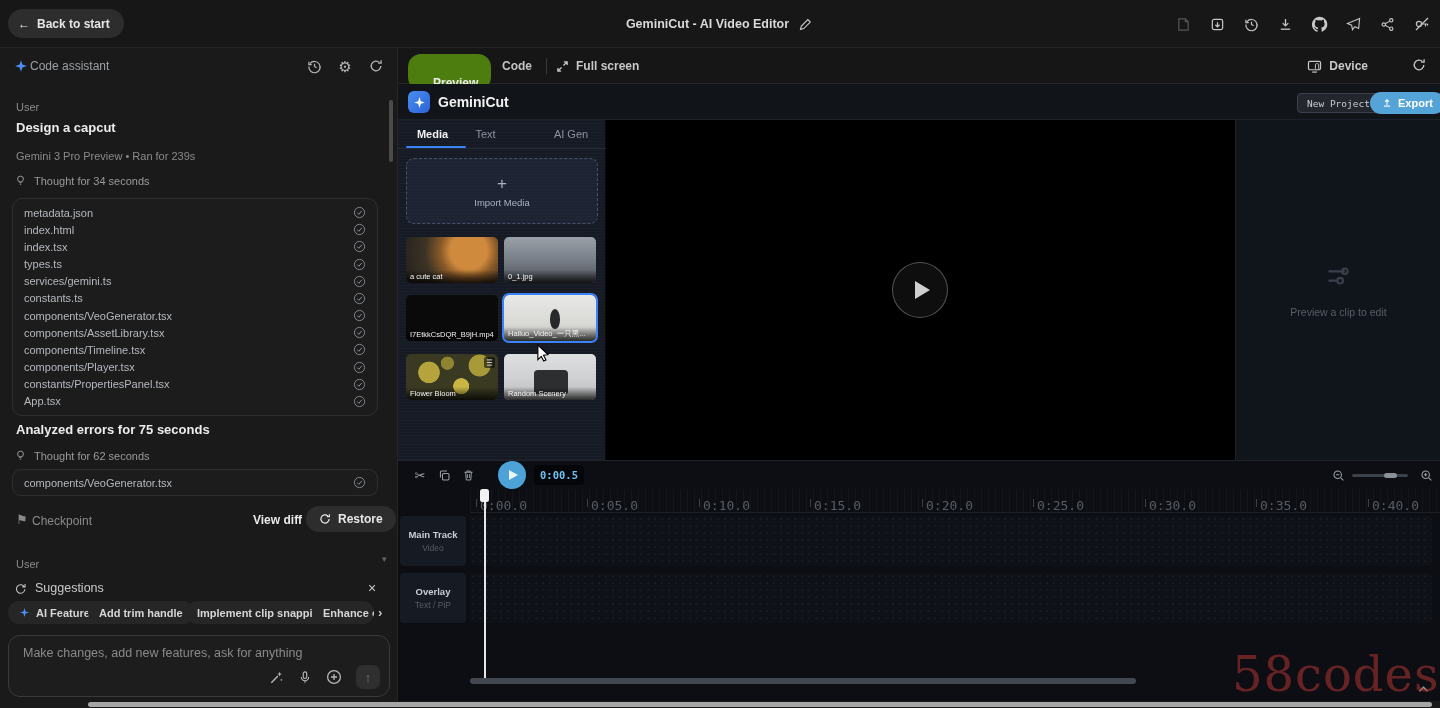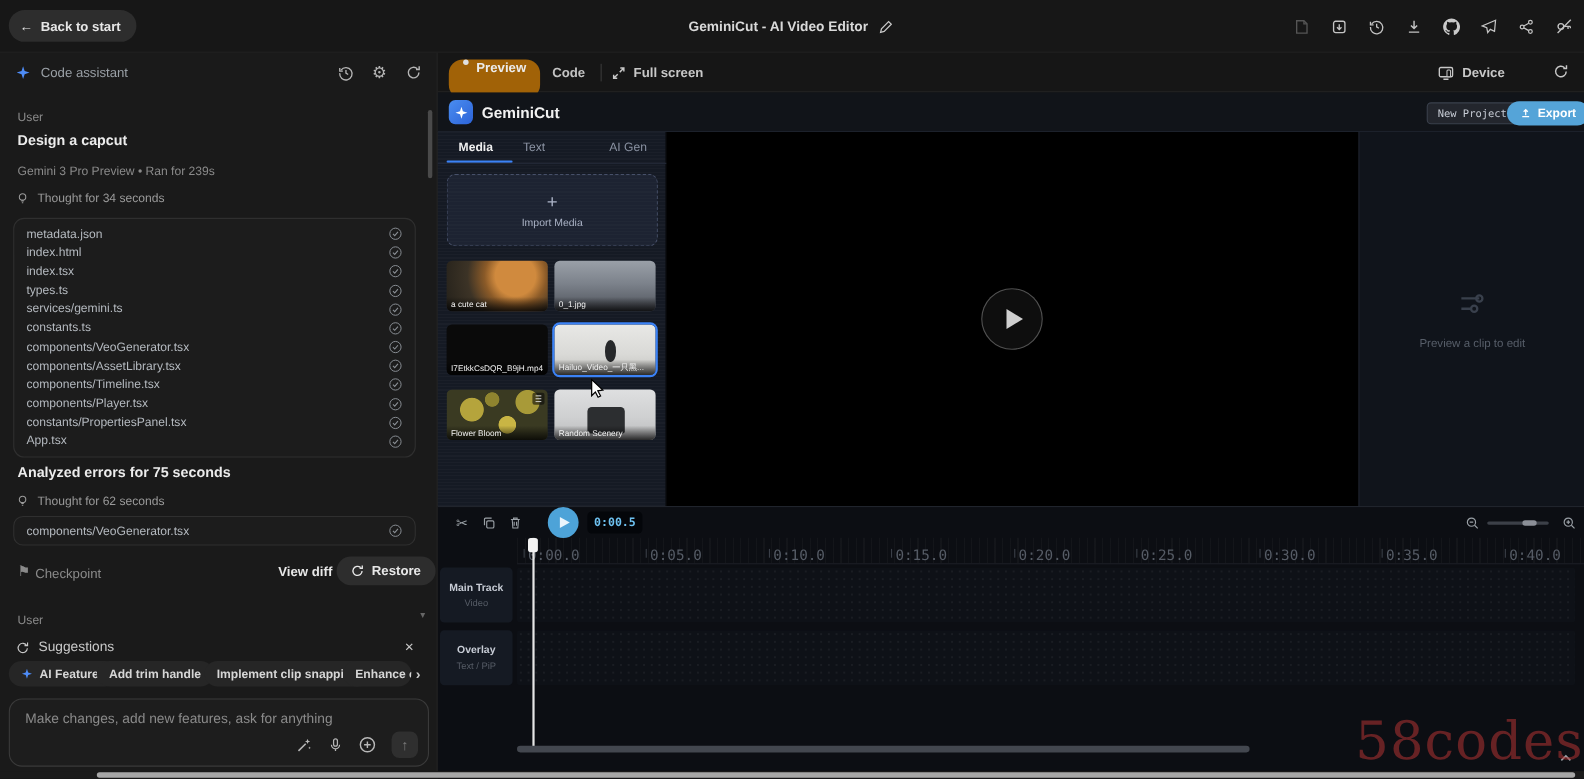--- a/index.html
+++ b/index.html
@@ -13,21 +13,21 @@
   .topbar{left:0;top:0;width:1440px;height:48px;background:#171717;border-bottom:1px solid #242424}
   .back-btn{left:8px;top:9px;height:29px;padding:0 14px 0 10px;border-radius:15px;background:#2d2d2d;
     display:flex;align-items:center;gap:7px;color:#e6e6e6;font-size:12px;font-weight:bold;cursor:pointer}
   .app-title{left:50%;top:0;height:48px;transform:translateX(-50%);display:flex;align-items:center;gap:8px;
     color:#d9d9d9;font-size:12.5px;font-weight:bold}
   .top-icons{right:10px;top:0;height:48px;display:flex;align-items:center;gap:17px}
   .tico{width:17px;height:17px;display:flex;align-items:center;justify-content:center;cursor:pointer}
 
   
   .left-panel{left:0;top:48px;width:398px;height:660px;background:#1a1a1a;border-right:1px solid #262626;overflow:hidden}
-  .lp-header{left:0;top:0;width:398px;height:36px;display:flex;align-items:center;padding:0 14px;gap:9px}
+  .lp-header{left:0;top:0;width:398px;height:36px;display:flex;align-items:center;padding:0 14px;gap:2px}
   .lp-title{color:#9aa0a6;font-size:12px}
   .lp-header-icons{margin-left:auto;display:flex;align-items:center;gap:15px}
   .hico{width:16px;height:16px;display:flex;align-items:center;justify-content:center;color:#b5b5b5;cursor:pointer}
   .gear-glyph{font-size:15px;line-height:1;color:#b5b5b5}
   .chat-scrollthumb{left:389px;top:52px;width:4px;height:62px;background:#4a4a4a;border-radius:2px}
 
   .muted-xs{color:#8a8a8a;font-size:11px}
   .msg-prompt{color:#ececec;font-size:13px;font-weight:bold}
   .bold-line{color:#ececec;font-size:13px;font-weight:bold}
   .thought{display:flex;align-items:center;gap:7px;color:#9a9a9a;font-size:11px}
@@ -54,22 +54,22 @@
   .composer{left:8px;top:587px;width:382px;height:62px;border:1px solid #3a3a3a;border-radius:12px;background:#1d1d1d}
   .composer textarea{position:absolute;left:6px;top:6px;width:360px;height:26px;background:transparent;border:none;resize:none;
     outline:none;color:#dcdcdc;font-size:12.5px;font-family:Liberation Sans, sans-serif;padding:4px 8px}
   .composer textarea::placeholder{color:#8a8a8a}
   .composer-icons{position:absolute;right:9px;bottom:7px;display:flex;align-items:center;gap:14px}
   .send-btn{width:24px;height:24px;border-radius:7px;background:#2f2f2f;display:flex;align-items:center;justify-content:center;
     color:#7c7c7c;font-size:13px;cursor:pointer}
 
   
   .preview-toolbar{left:398px;top:48px;width:1042px;height:36px;background:#161616;border-bottom:1px solid #262626}
-  .tab-preview{left:10px;top:6px;height:36px;padding:0 13px;border-radius:13px;background:#a16207;display:flex;
-    align-items:flex-start;gap:7px;color:#ececec;font-size:12px;font-weight:bold;cursor:pointer}
+  .tab-preview{left:10px;top:6px;height:36px;padding:0 13px;border-radius:13px;background:#4d7c0f;display:flex;
+    align-items:flex-end;gap:7px;color:#ececec;font-size:12px;font-weight:bold;cursor:pointer}
   .tab-dot{width:5px;height:5px;border-radius:50%;background:#e0e0e0}
   .tab-code{left:92px;top:0;height:36px;display:flex;align-items:center;color:#c3c3c3;font-size:12px;font-weight:bold;cursor:pointer;padding:0 12px}
   .tb-divider{left:148px;top:10px;width:1px;height:16px;background:#3a3a3a}
   .tab-full{left:158px;top:0;height:36px;display:flex;align-items:center;gap:7px;color:#c8c8c8;font-size:12px;font-weight:bold;cursor:pointer}
   .device-btn{right:72px;top:0;height:36px;display:flex;align-items:center;gap:7px;color:#c8c8c8;font-size:12px;font-weight:bold;cursor:pointer}
   .pt-refresh{right:14px;top:10px;cursor:pointer}
 
   
   .app-header{left:398px;top:84px;width:1042px;height:36px;background:#111419;border-bottom:1px solid #1c212b}
   .brand-logo{left:10px;top:7px;width:22px;height:22px;border-radius:6px;background:linear-gradient(135deg,#4a8df0,#2c63d8);

